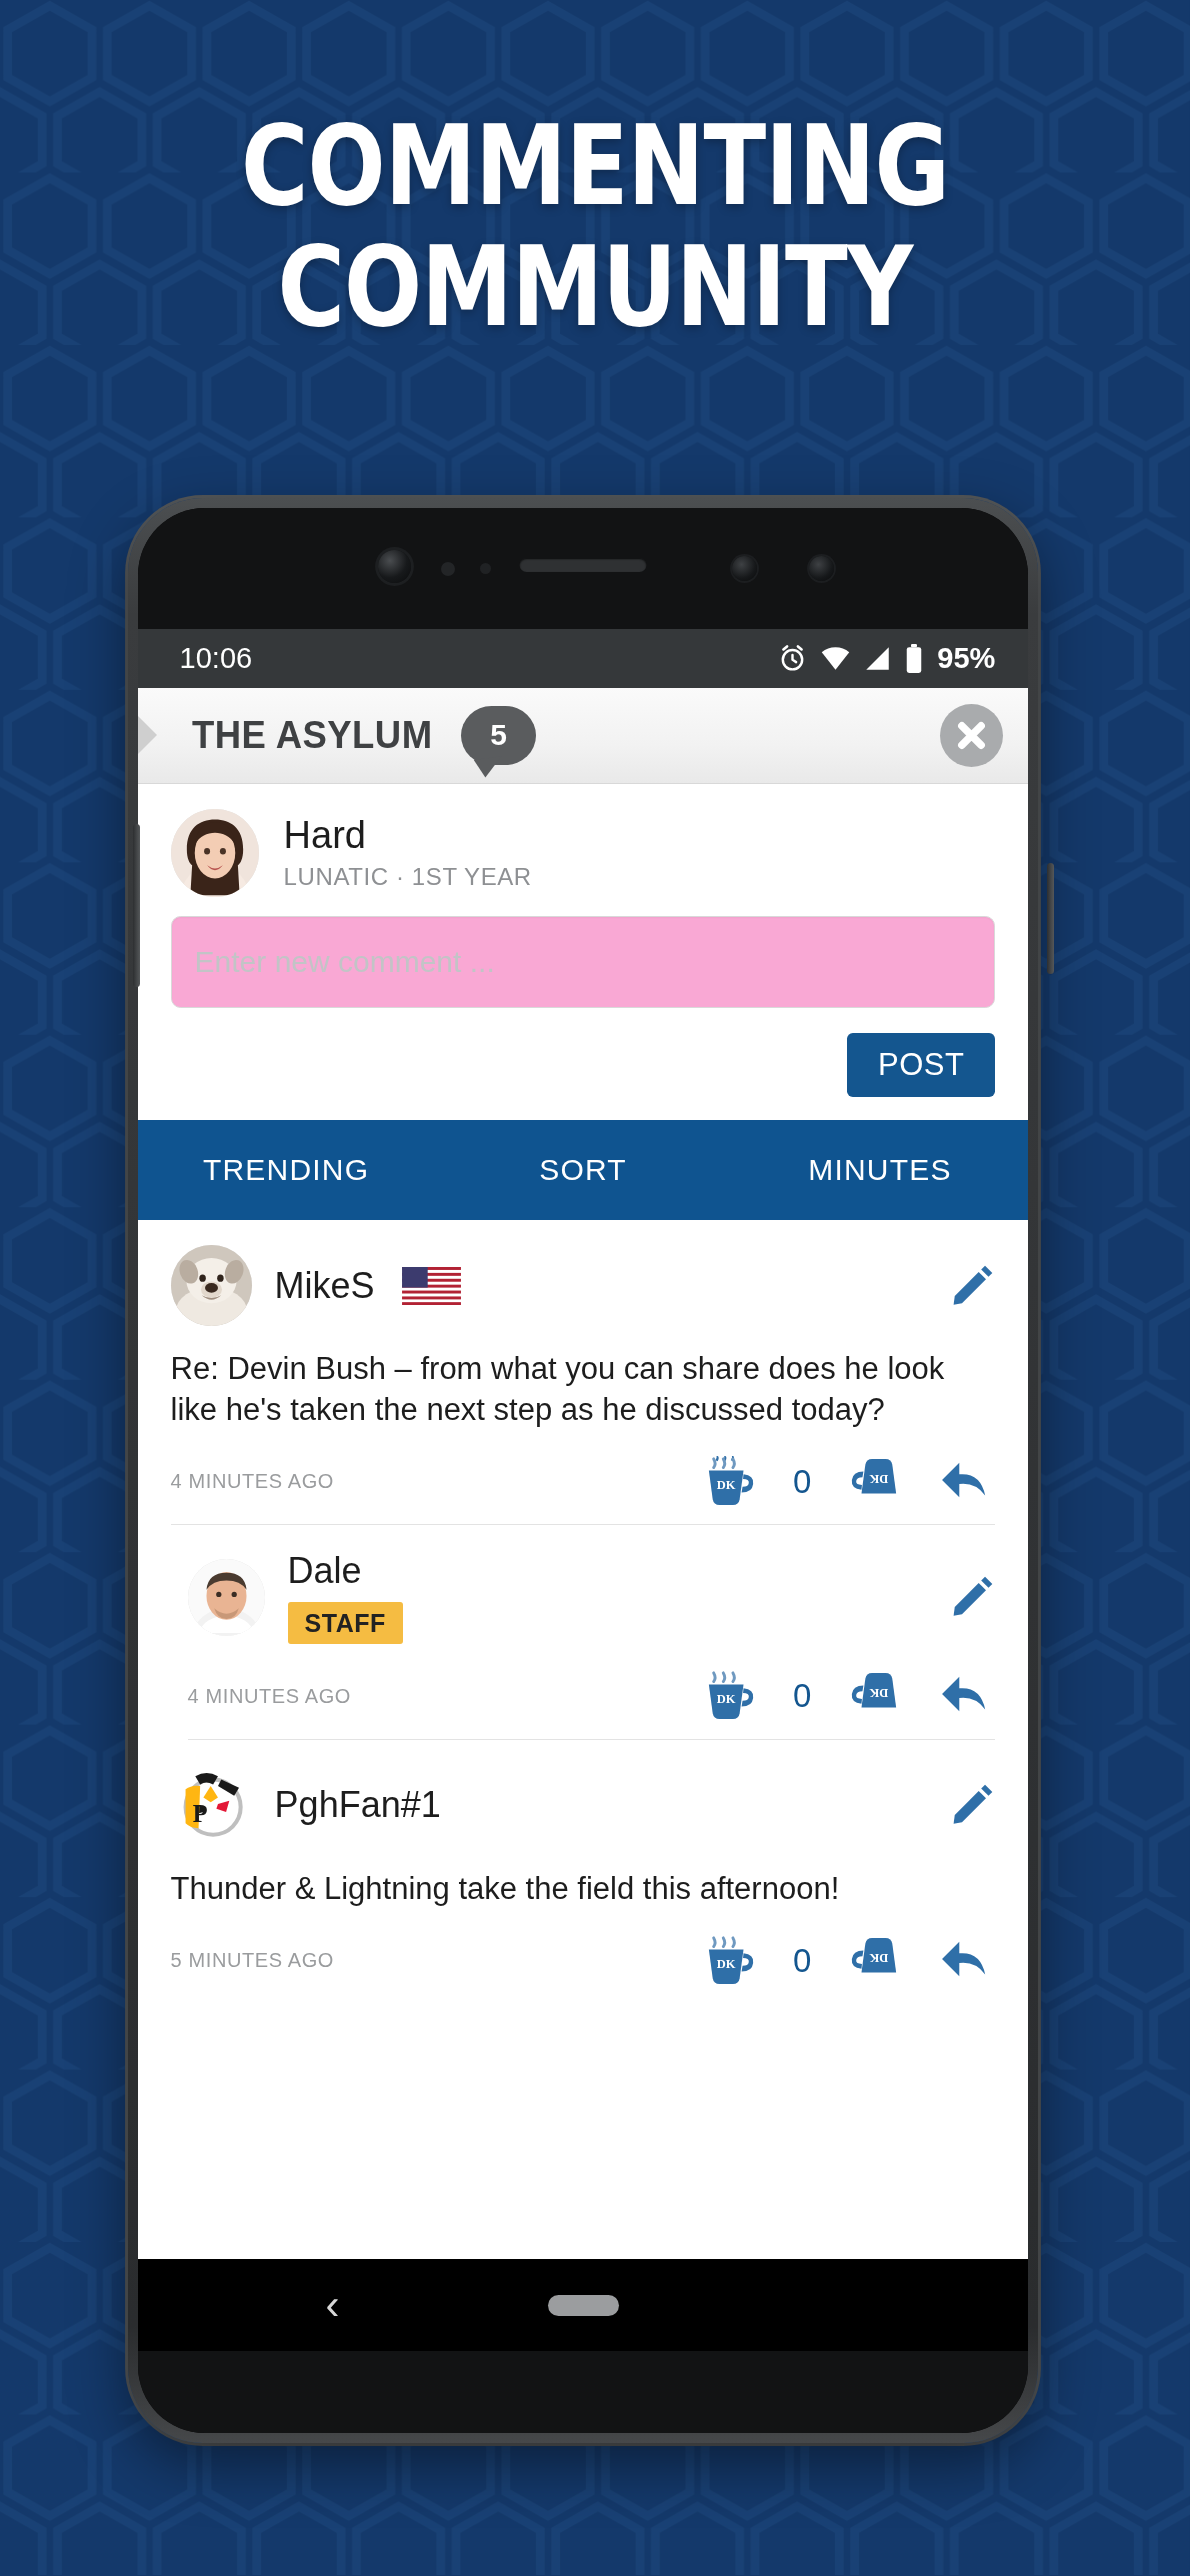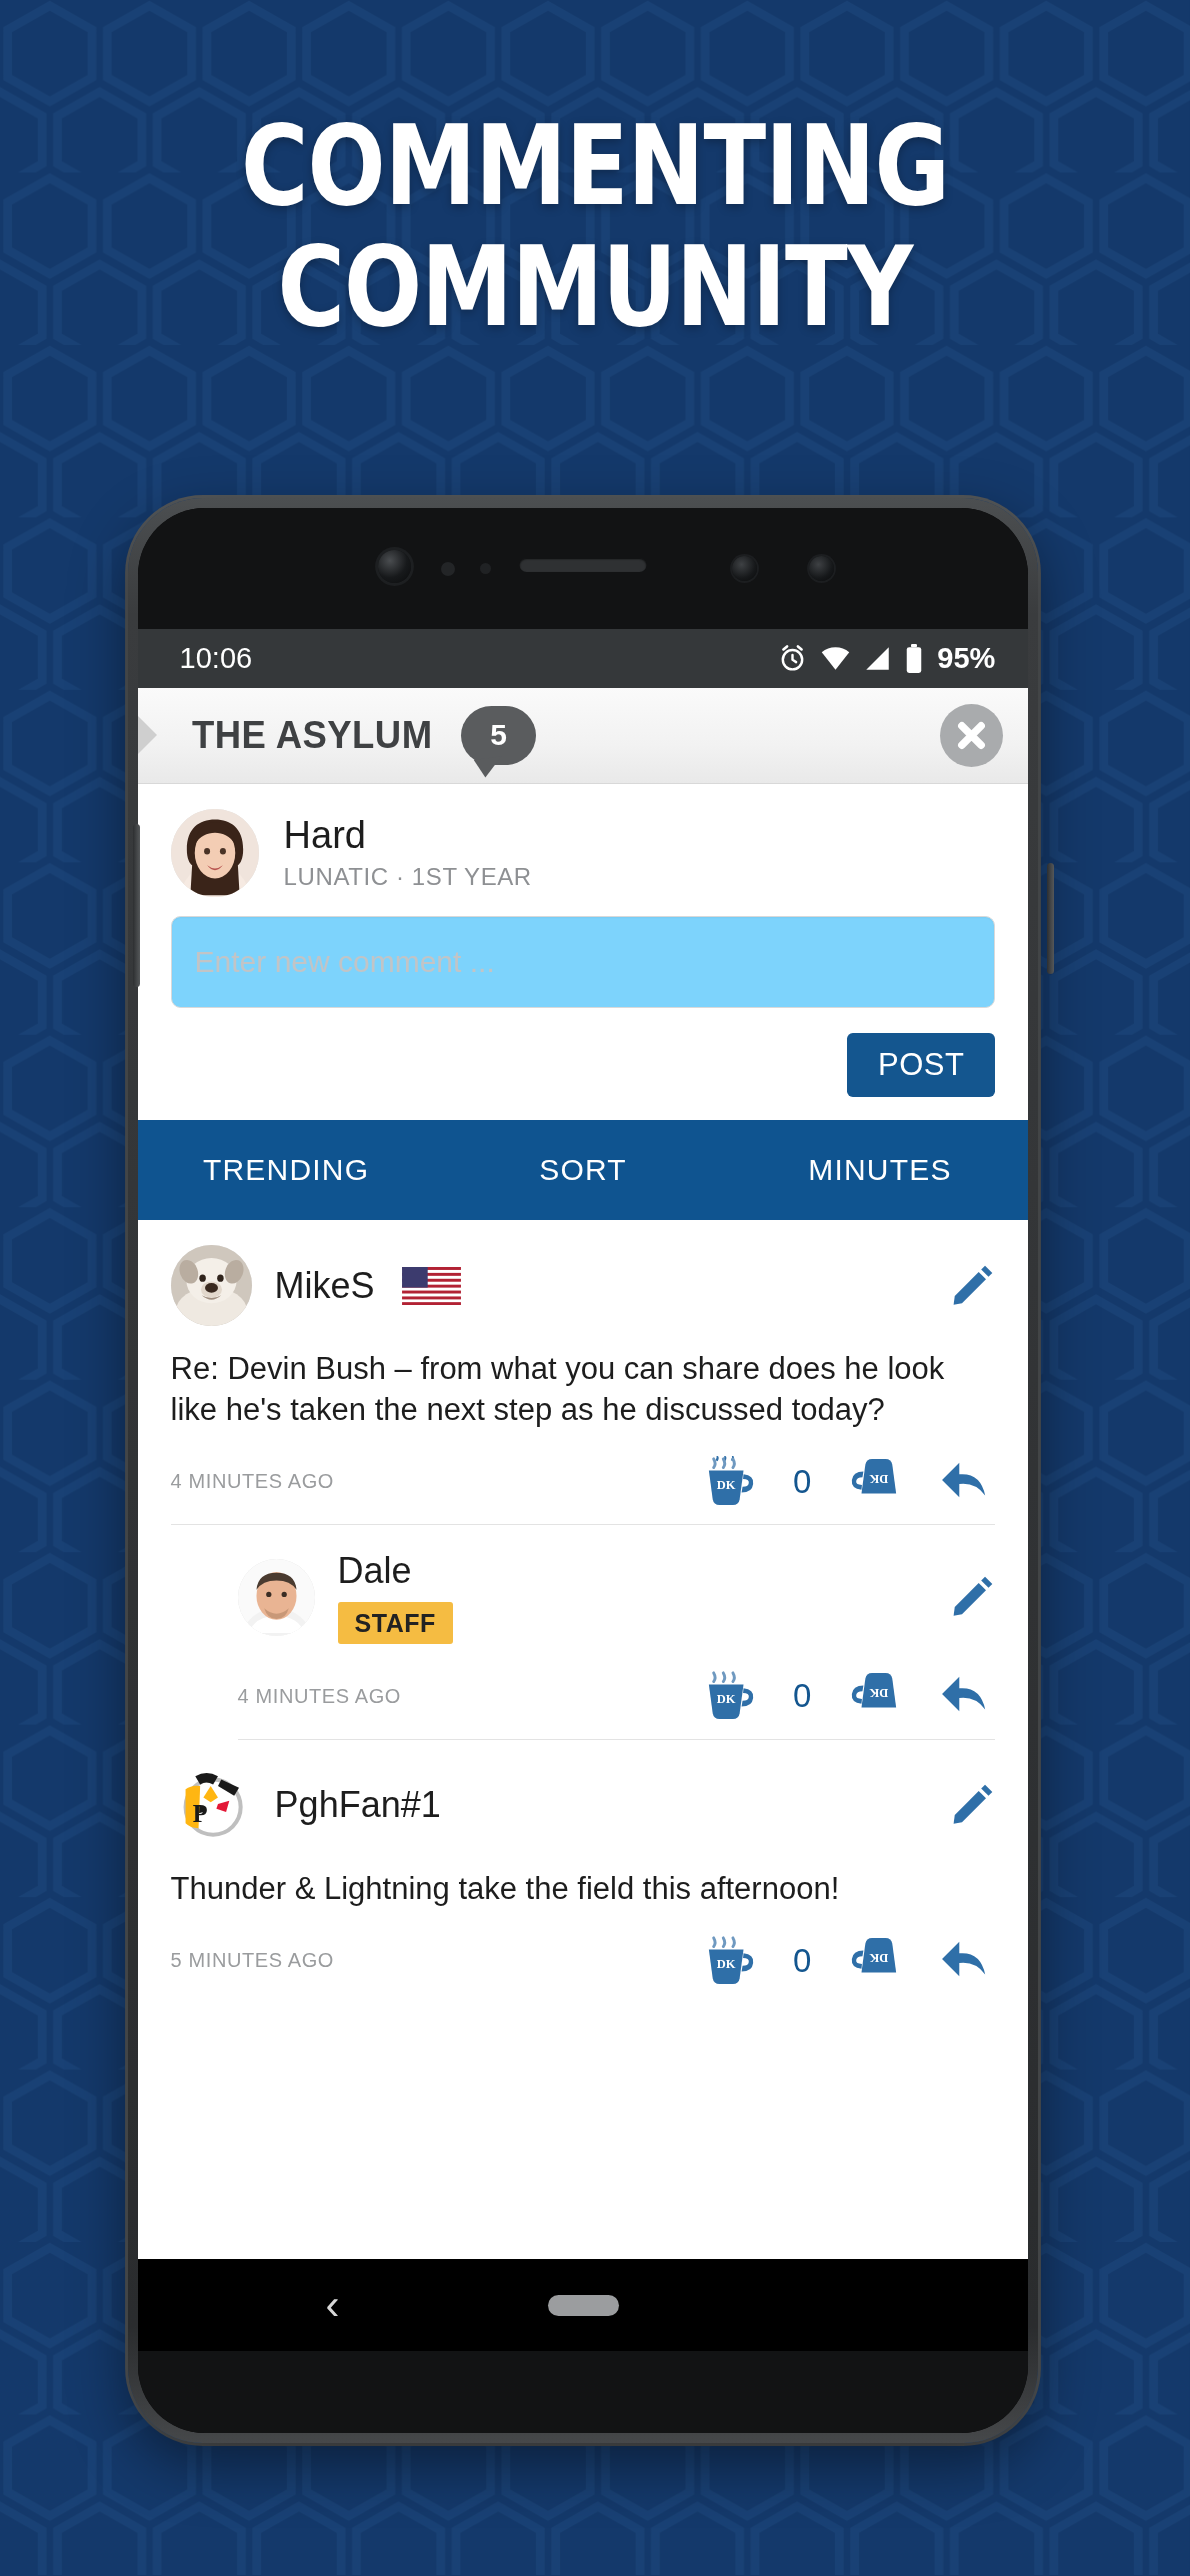--- a/index.html
+++ b/index.html
@@ -153,21 +153,21 @@
   .profile-txt { margin-left:25px; }
   .profile-name { font-size:38px; color:#1d1d1d; font-weight:400;
                   font-family:"Liberation Sans","DejaVu Sans",sans-serif; }
   .profile-sub { font-size:24px; color:#8e9093; letter-spacing:0.6px; margin-top:5.8px;
                  font-family:"Liberation Sans Narrow","Liberation Sans",sans-serif; }
 
   
   .compose { flex:0 0 auto; padding:0 33px 0 33px; }
   .comment-input {
     width:100%; height:92px; border:1px solid #d9d9d9; border-radius:9.6px;
-    background:#7dd3fc; padding:0 23px; font-size:30px; color:#5a5c5e;
+    background:#f9a8d4; padding:0 23px; font-size:30px; color:#5a5c5e;
     font-family:"Liberation Sans",sans-serif; outline:none;
     box-shadow:0 1px 1.9px rgba(0,0,0,.04) inset;
   }
   .comment-input::placeholder { color:#c2c4c6; }
   .post-row { display:flex; justify-content:flex-end; padding:25px 0 23px 0; }
   .post-btn {
     background:#14568f; color:#fff; border:none; border-radius:5.8px;
     font-size:31px; padding:14.4px 31px; letter-spacing:0.5px; cursor:pointer;
     font-family:"Liberation Sans",sans-serif;
   }
@@ -179,21 +179,21 @@
   }
   .tab {
     flex:1 1 0; text-align:center; color:#fff; font-size:30px; letter-spacing:1.2px;
     font-family:"Liberation Sans Narrow","Liberation Sans",sans-serif;
     cursor:pointer;
   }
 
   
   .feed { flex:1 1 auto; overflow:hidden; background:#fff; }
   .comment { padding:25px 33px 0 33px; }
-  .comment.reply { padding-left:100px; }
+  .comment.reply { padding-left:50px; }
   .c-head { display:flex; align-items:center; }
   .c-head .avatar { width:81px; height:81px; }
   .comment.reply .c-head .avatar { width:77px; height:77px; }
   .c-name {
     margin-left:23px; font-size:36px; color:#1d1d1d;
     font-family:"Liberation Sans","DejaVu Sans",sans-serif;
   }
   .flag { margin-left:27px; width:59px; height:38px; flex:0 0 auto; }
   .edit-icon { margin-left:auto; width:46px; height:46px; }
   .badge-staff {

